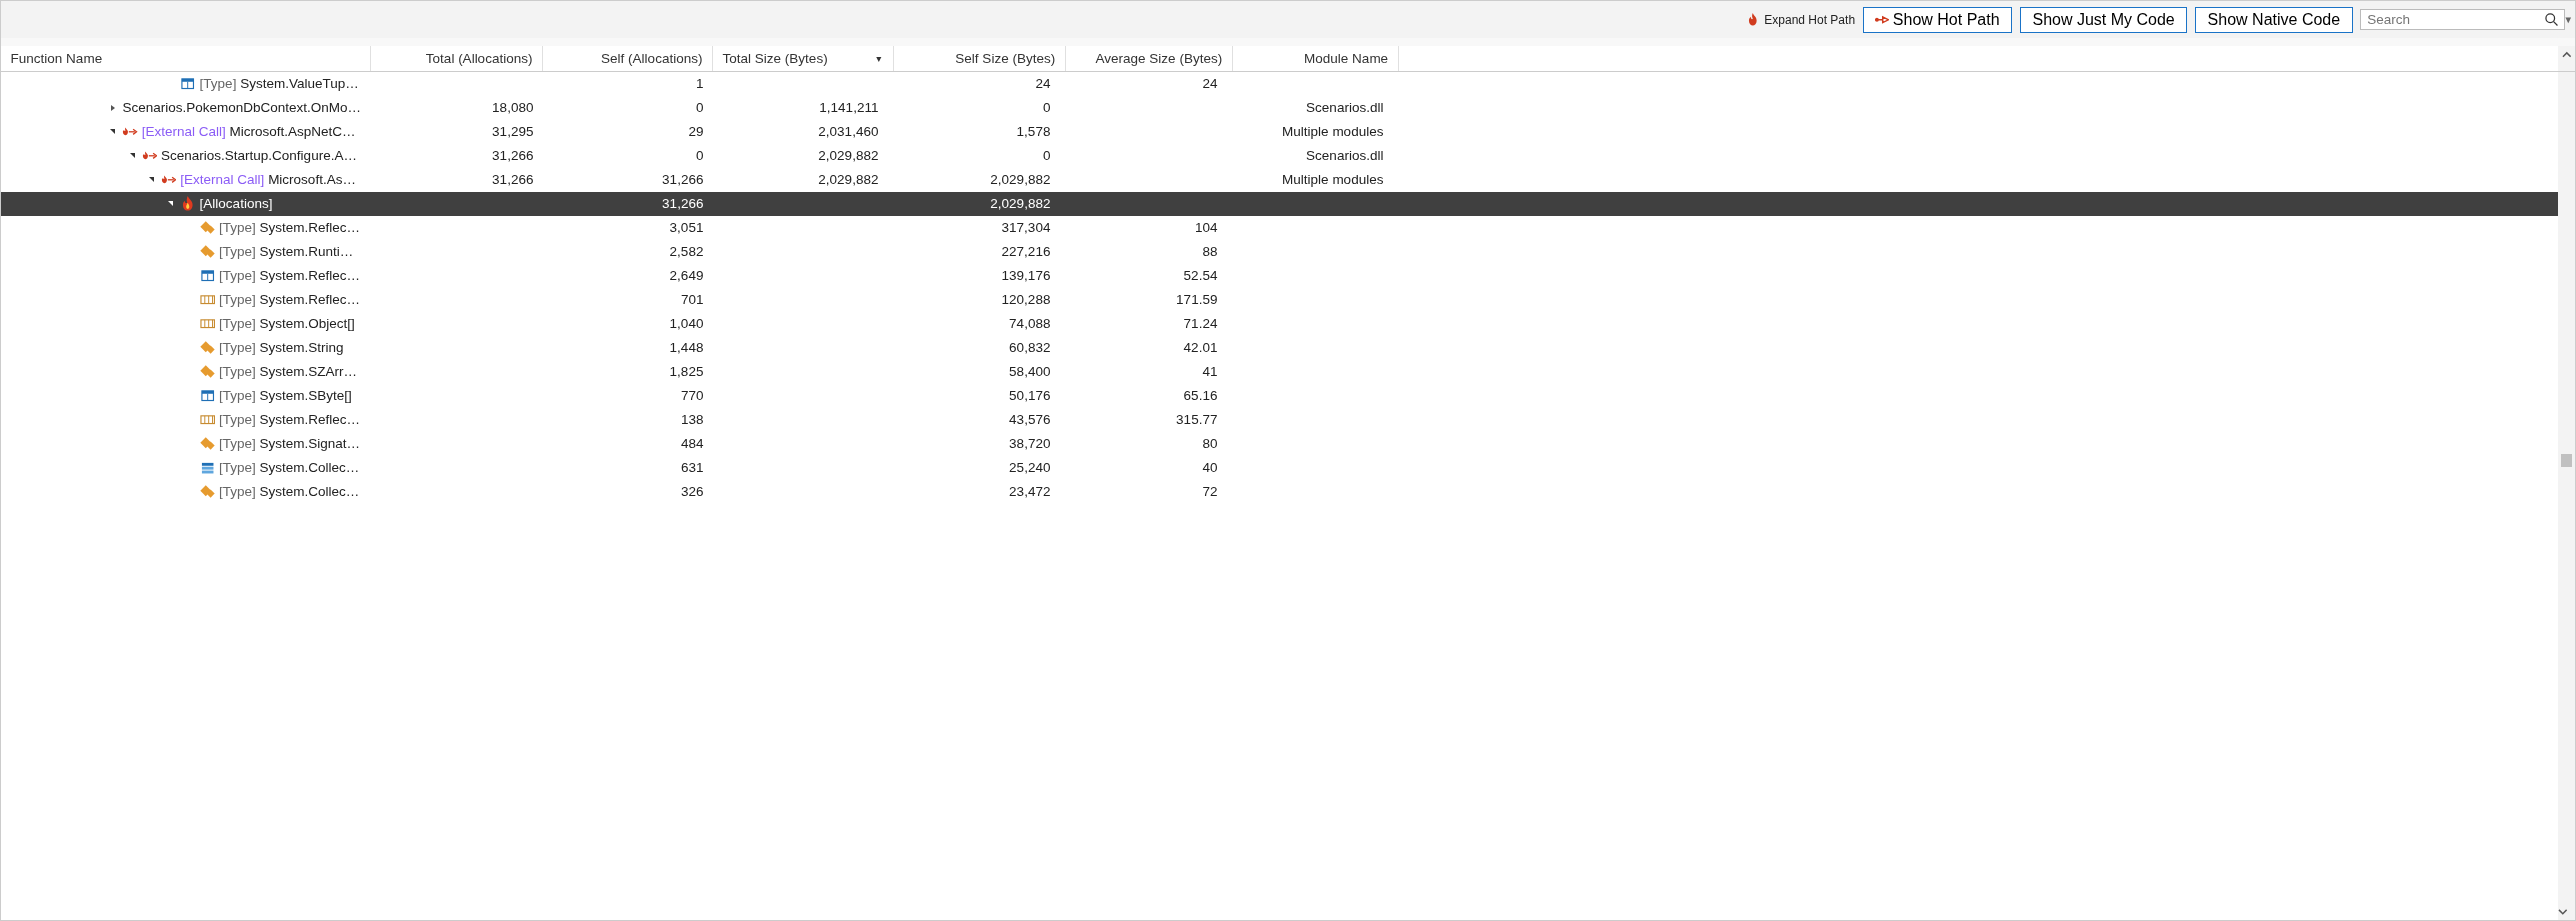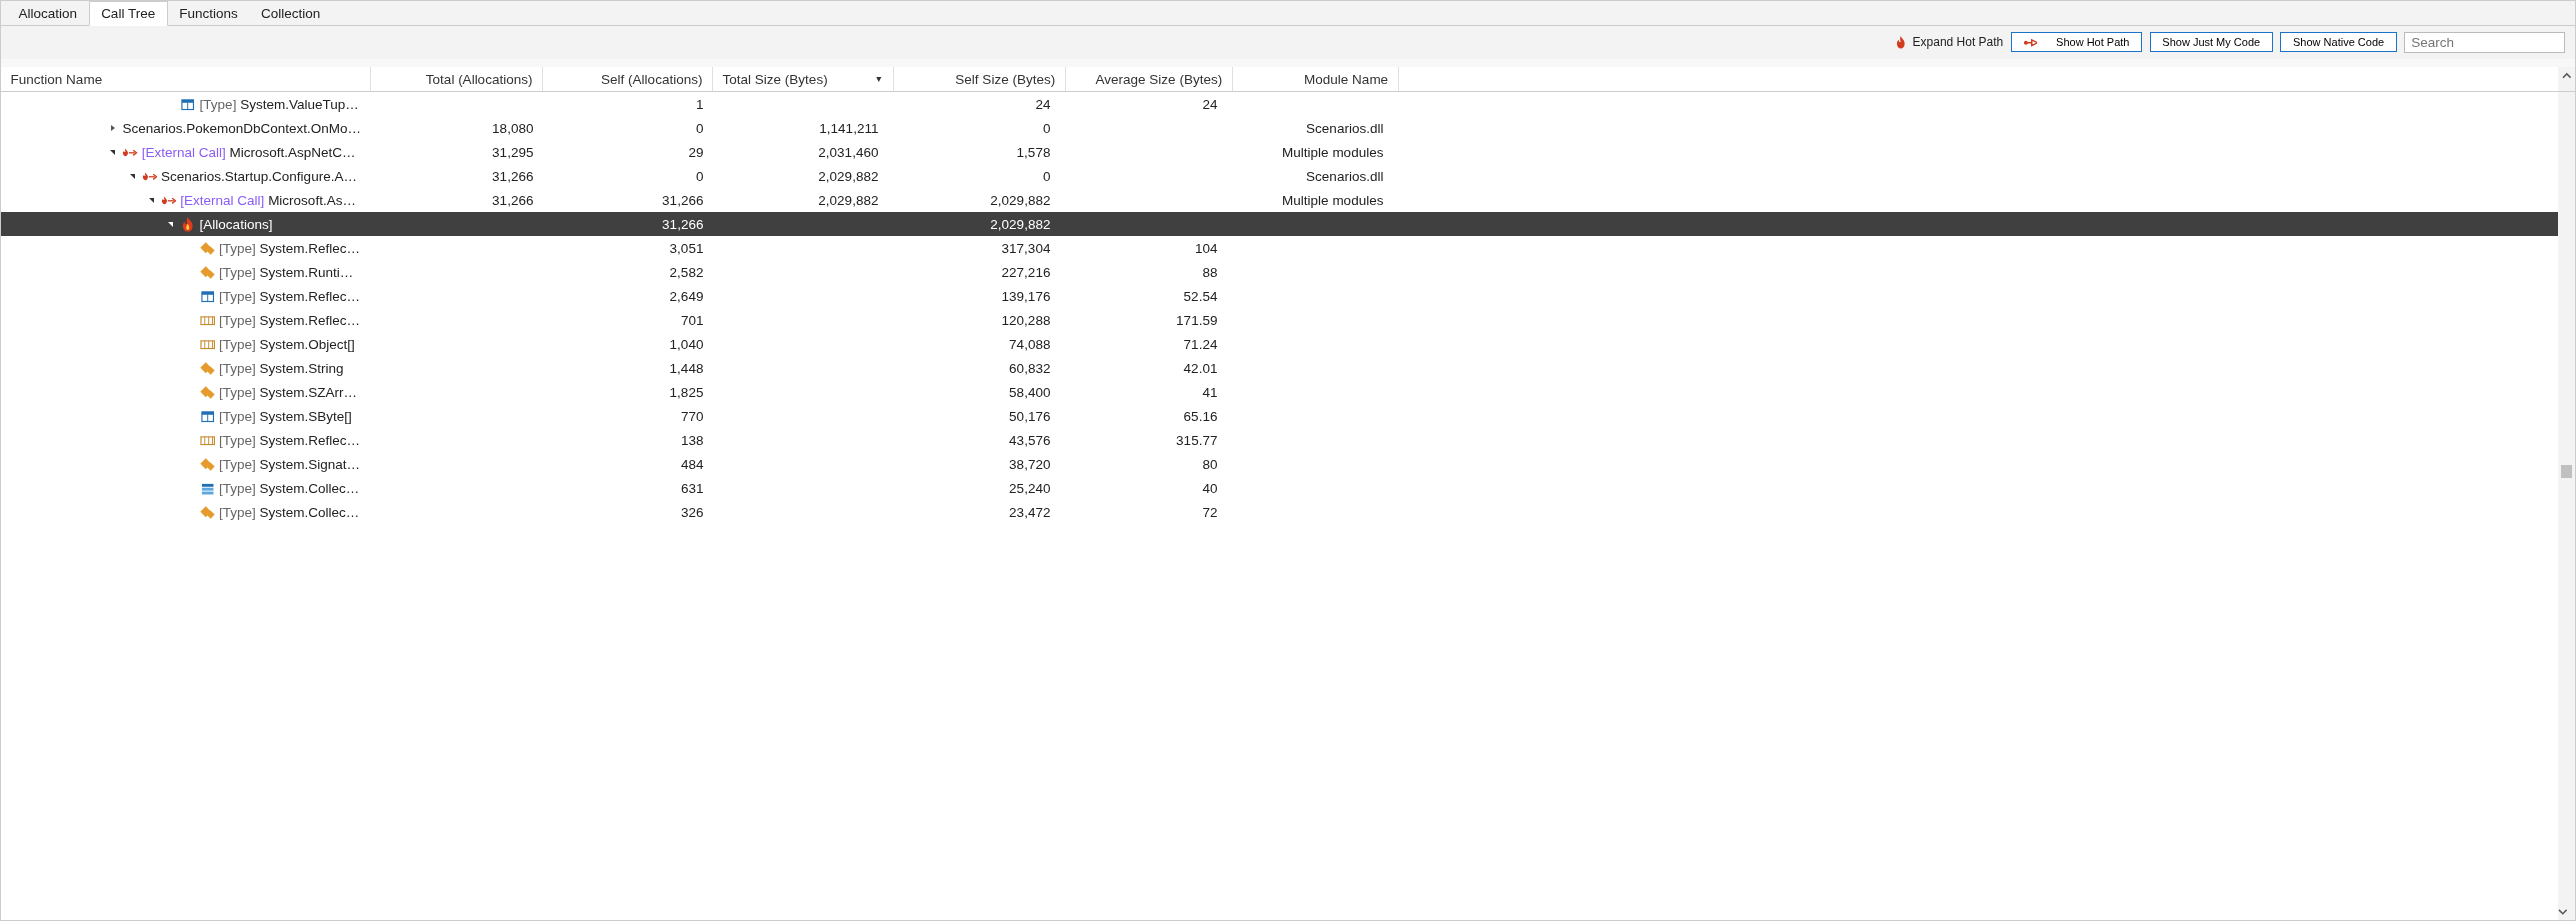--- a/index.html
+++ b/index.html
@@ -55,33 +55,33 @@
     gap: 3.9px;
     color: #222;
     cursor: pointer;
     font-size: 12px;
   }
   .link-btn .ficon { color: #c33; }
   .btn {
     border: 1px solid #1a73c7;
     background: #fff;
     padding: 2.9px 11.6px;
-    font-size: 11px;
+    font-size: 16px;
     cursor: pointer;
     display: flex;
     align-items: center;
-    gap: 19px;
+    gap: 4px;
   }
   .search {
     display: flex;
     align-items: center;
     border: 1px solid #bbb;
     background: #fff;
     padding: 1.9px 5.8px;
-    width: 161px;
+    width: 205px;
     justify-content: space-between;
   }
   .search input {
     border: none;
     outline: none;
     font-size: 13.5px;
     flex: 1;
     background: transparent;
   }
   .search .dd { color: #666; margin-left: 3.9px; font-size: 9.6px; }
@@ -192,26 +192,20 @@
   .sb-arrow { color:#555; font-size:9.6px; cursor:pointer; }
   .body-wrap { display:flex; flex:1; overflow:hidden; min-height:0;}
   .body-inner { flex:1; overflow:hidden; position:relative; }
   .name-text { overflow:hidden; text-overflow:ellipsis; white-space:nowrap;}
 </style>
 </head>
 <body>
 
 <div class="panel">
 
-  <div class="tabs" id="tabs-container">
-      <div class="tab">Allocation</div>
-      <div class="tab active">Call Tree</div>
-      <div class="tab">Functions</div>
-      <div class="tab">Collection</div>
-    </div>
 
   <div class="toolbar">
     <div class="link-btn">
       <span class="ficon">
         <svg width="11.6" height="13.5" viewBox="0 0 12 14">
             <path d="M6 0 C7 3 10 4 10 8 C10 11 8 13 6 13 C4 13 2 11 2 8 C2 6 3 5 4 4 C4 6 5 7 6 6 C5 4 5 2 6 0 Z" fill="#d13c1f"></path>
           </svg>
       </span>
       <span>Expand Hot Path</span>
     </div>

